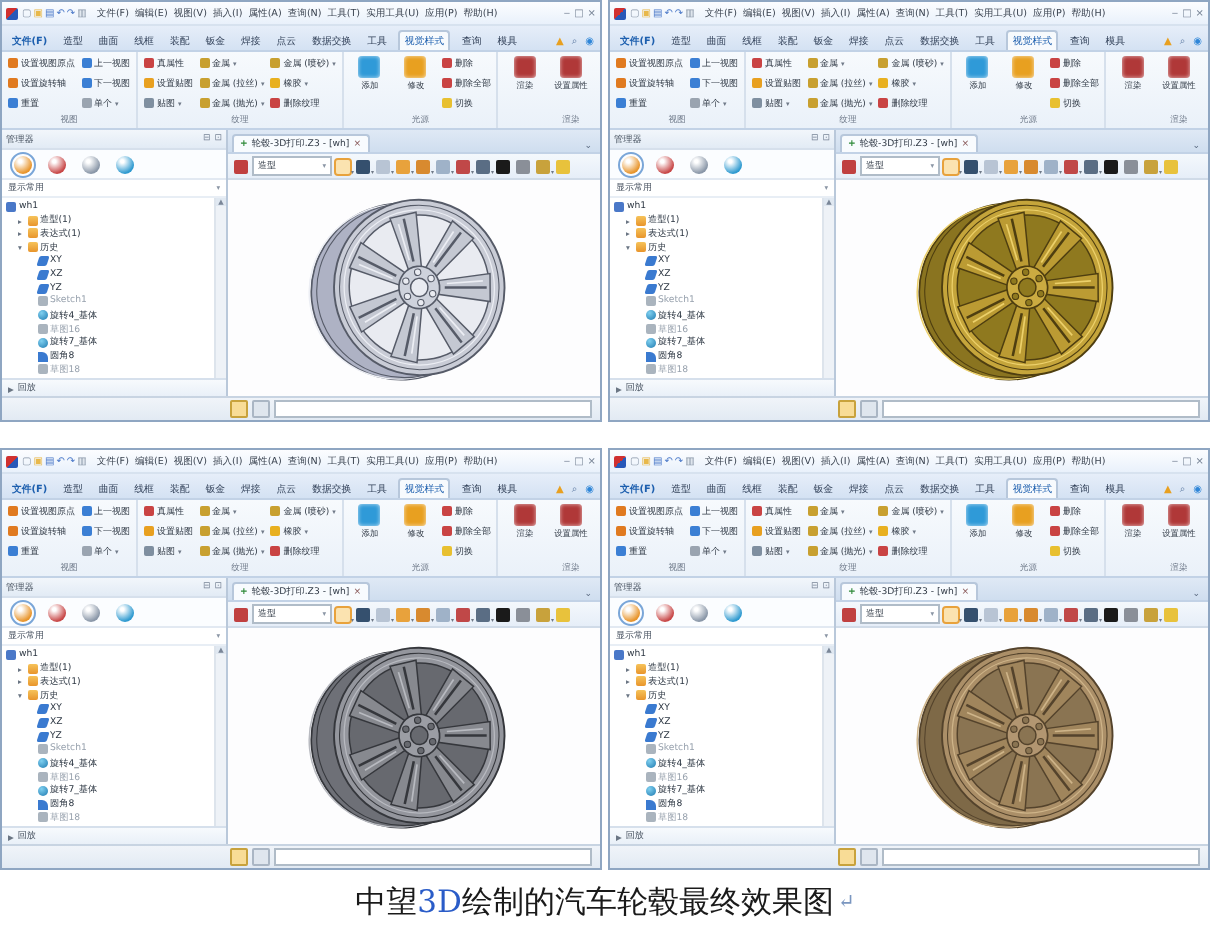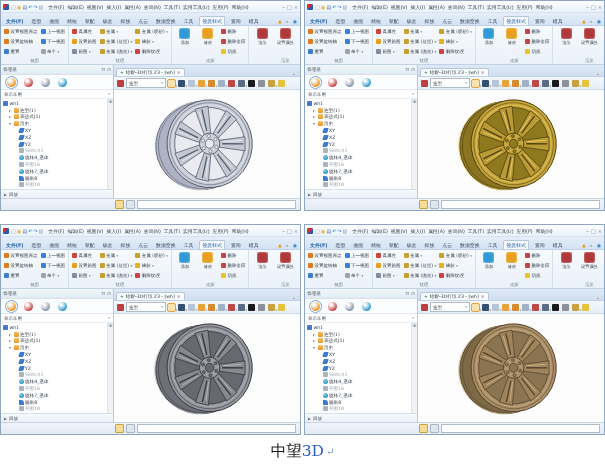--- a/index.html
+++ b/index.html
@@ -1591,14 +1591,15 @@
       <span class="stbtn"></span>
       <span class="stbtn off"></span>
       <span class="stinput"></span>
     </div>
   </div>
 </div>
 
 <div id="caption">
   <span>中望 </span>
   <span class="blue">3D</span>
+  <span> 绘制的汽车轮毂最终效果图</span>
   <span class="mark">↵</span>
 </div>
 
 </body></html>

